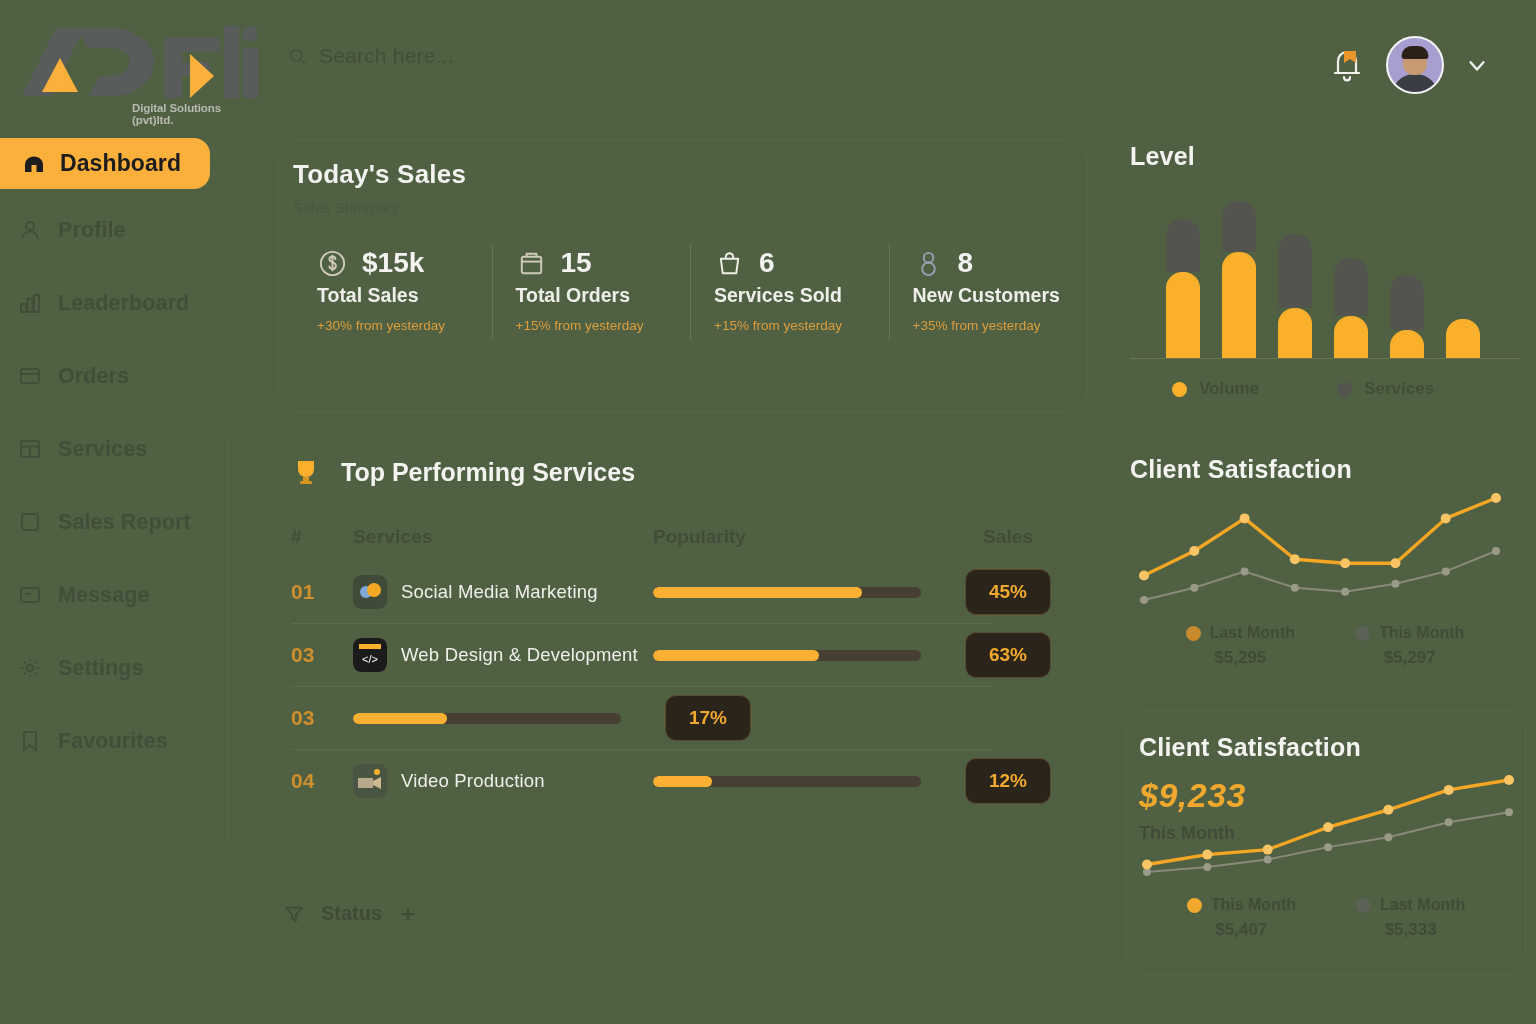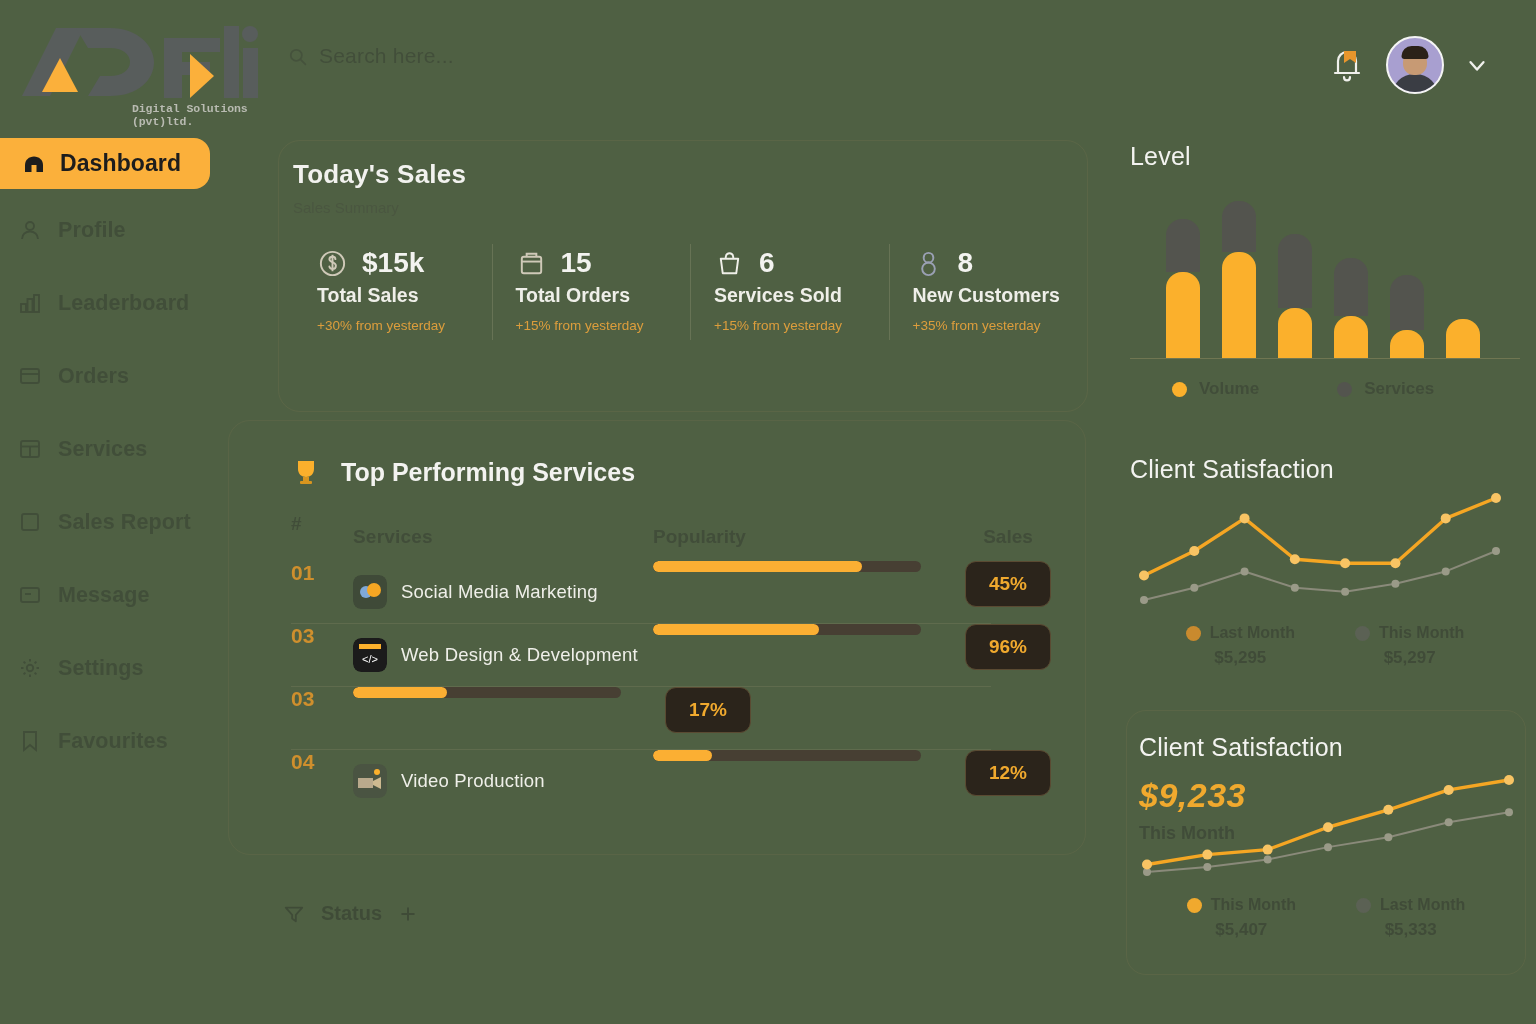--- a/index.html
+++ b/index.html
@@ -17,21 +17,21 @@
   .topbar {
     position: absolute;
     top: 0; left: 0;
     width: 1536px;
     height: 120px;
   }
 
   .logo-wrap {
     position: absolute;
     left: 14px; top: 14px;
-    width: 250px; height: 92px; font-family: Liberation Mono, monospace;
+    width: 250px; height: 92px;
   }
   .logo-mark { position: absolute; left: 0; top: 4px; }
   .logo-sub {
     position: absolute;
     left: 118px; top: 88px;
     font-size: 11.5px;
     font-weight: bold;
     color: #b9bbb2;
     letter-spacing: -.1px;
   }
@@ -207,20 +207,21 @@
   .svc-head .t {
     font-size: 25px;
     font-weight: bold;
     color: #f3f3f0;
     margin-left: 6px;
   }
 
   .svc-table { padding: 0 0 0 62px; margin-top: 26px; }
   .svc-row {
     display: flex;
+    align-items: center;
     height: 62px;
   }
   .col-rank { width: 62px; font-size: 21px; font-weight: bold; color: #cf8f2d; }
   .col-name { width: 300px; display: flex; align-items: center; gap: 14px; }
   .col-name .nm { font-size: 18.5px; color: #efefe9; letter-spacing: .2px; }
   .svc-ico { width: 34px; height: 34px; border-radius: 8px; flex: 0 0 auto; position: relative; overflow: hidden; }
   .col-pop { width: 300px; padding-right: 26px; }
   .col-sales { width: 110px; display: flex; justify-content: center; }
 
   .hdr .col-rank, .hdr .col-name .nm, .hdr .col-pop, .hdr .col-sales {
@@ -268,21 +269,21 @@
     color: #3d4836;
     font-size: 20px;
     font-weight: bold;
     opacity: .85;
   }
 
   
   .level-card { position: absolute; left: 1130px; top: 142px; width: 390px; height: 275px; }
   .r-title {
     font-size: 25px;
-    font-weight: normal;
+    font-weight: bold;
     color: #f3f3f0;
     letter-spacing: .2px;
   }
   .bars {
     display: flex;
     align-items: flex-end;
     gap: 22px;
     height: 160px;
     margin-top: 28px;
     padding-left: 36px;
@@ -577,21 +578,21 @@
             </svg>
         </span>
         <span class="nm">Web Design &amp; Development</span>
       </div>
       <div class="col-pop">
           <div class="bar-track">
             <div class="bar-fill" id="pb1" style="width: 62%;"></div>
           </div>
         </div>
       <div class="col-sales">
-          <div class="pct-badge">96%</div>
+          <div class="pct-badge">63%</div>
         </div>
     </div>
     <div class="row-div"></div>
 
     <div class="svc-row">
       <div class="col-rank">03</div>
       <div class="col-pop">
           <div class="bar-track">
             <div class="bar-fill" id="pb2" style="width: 35%;"></div>
           </div>

